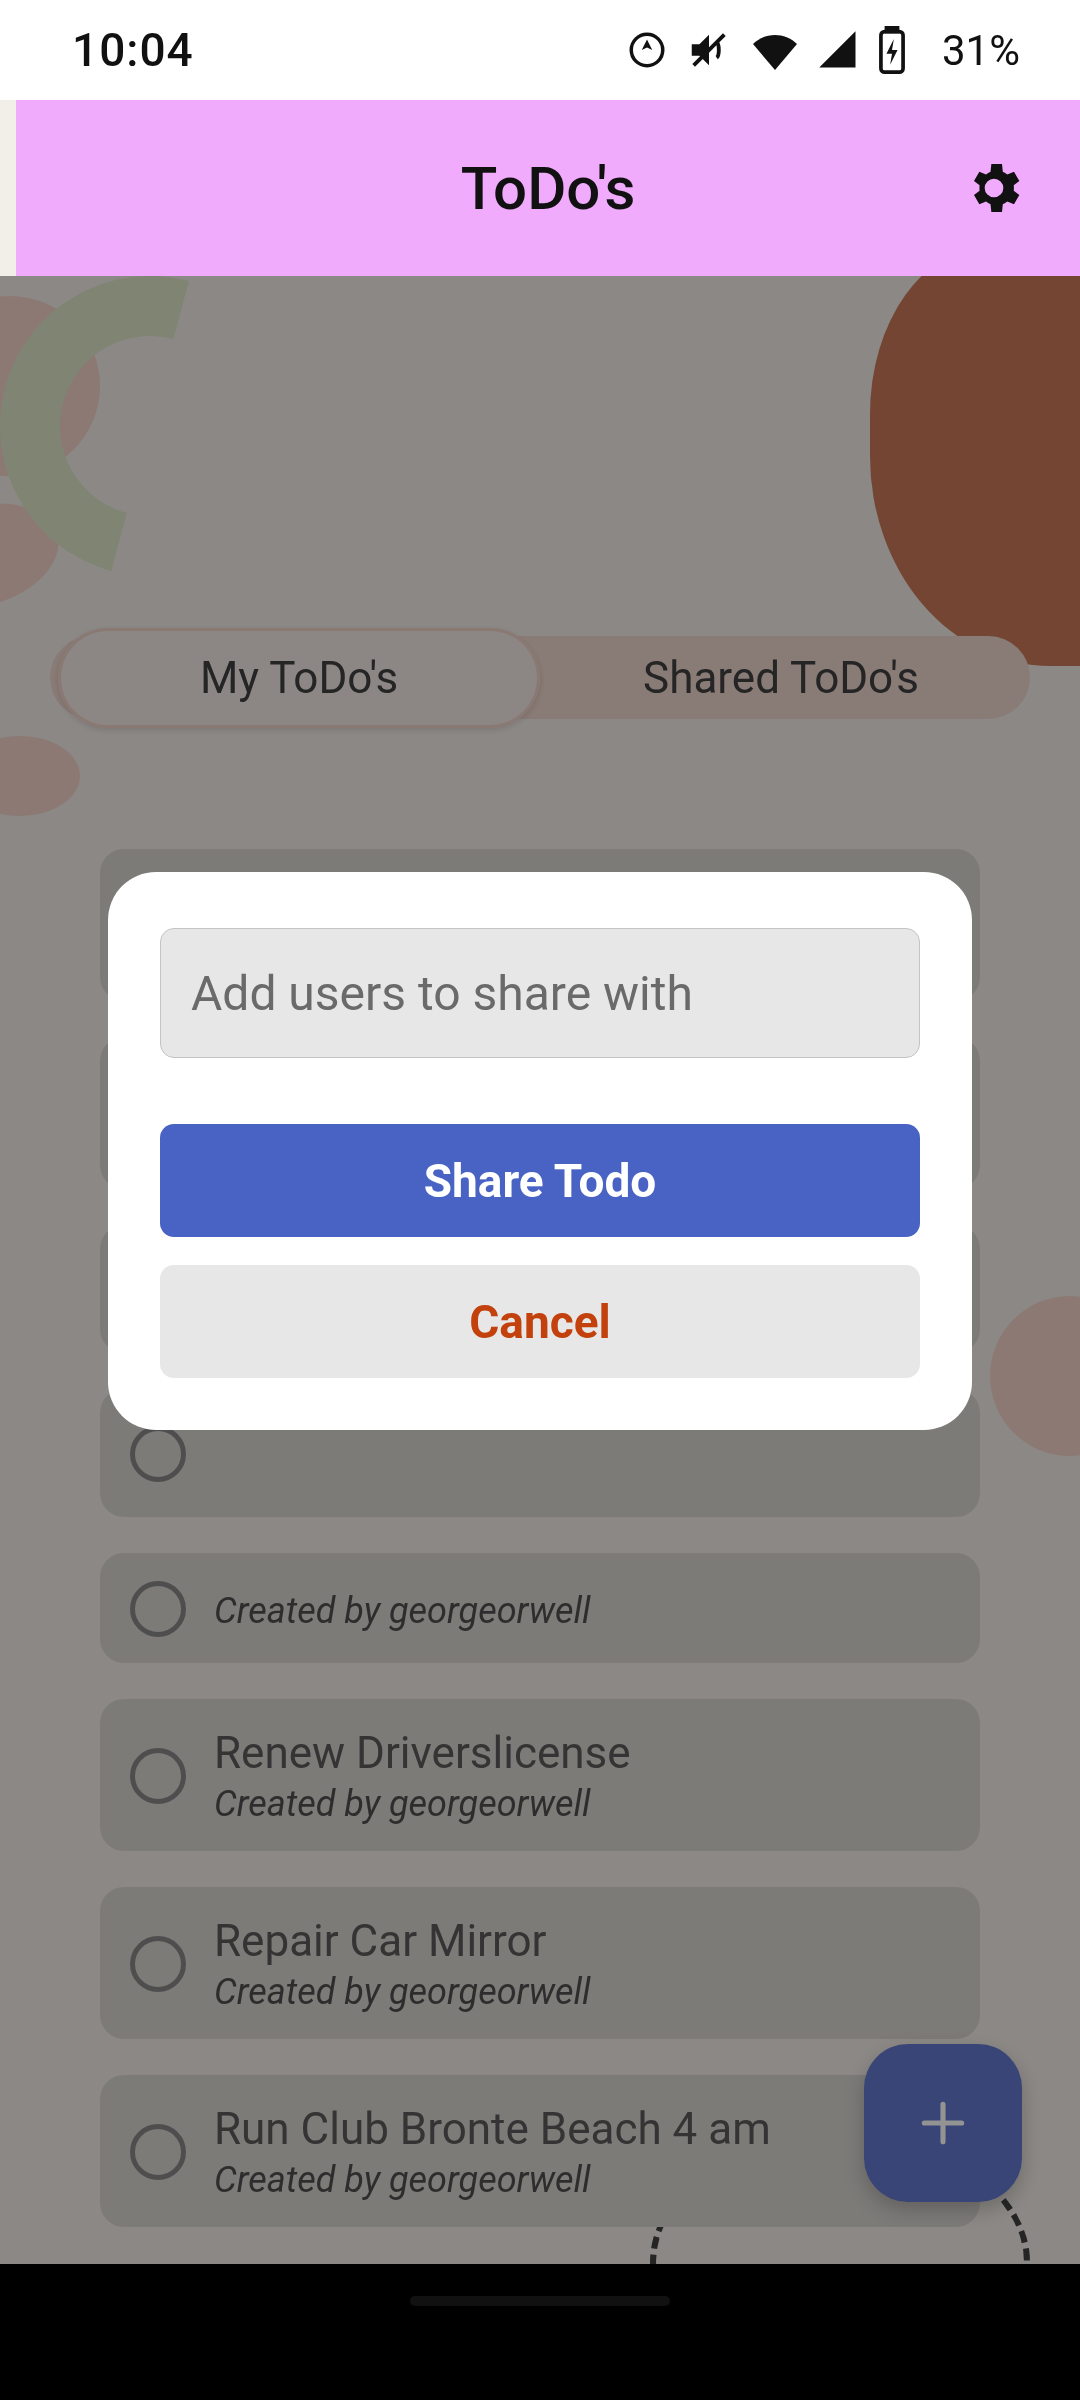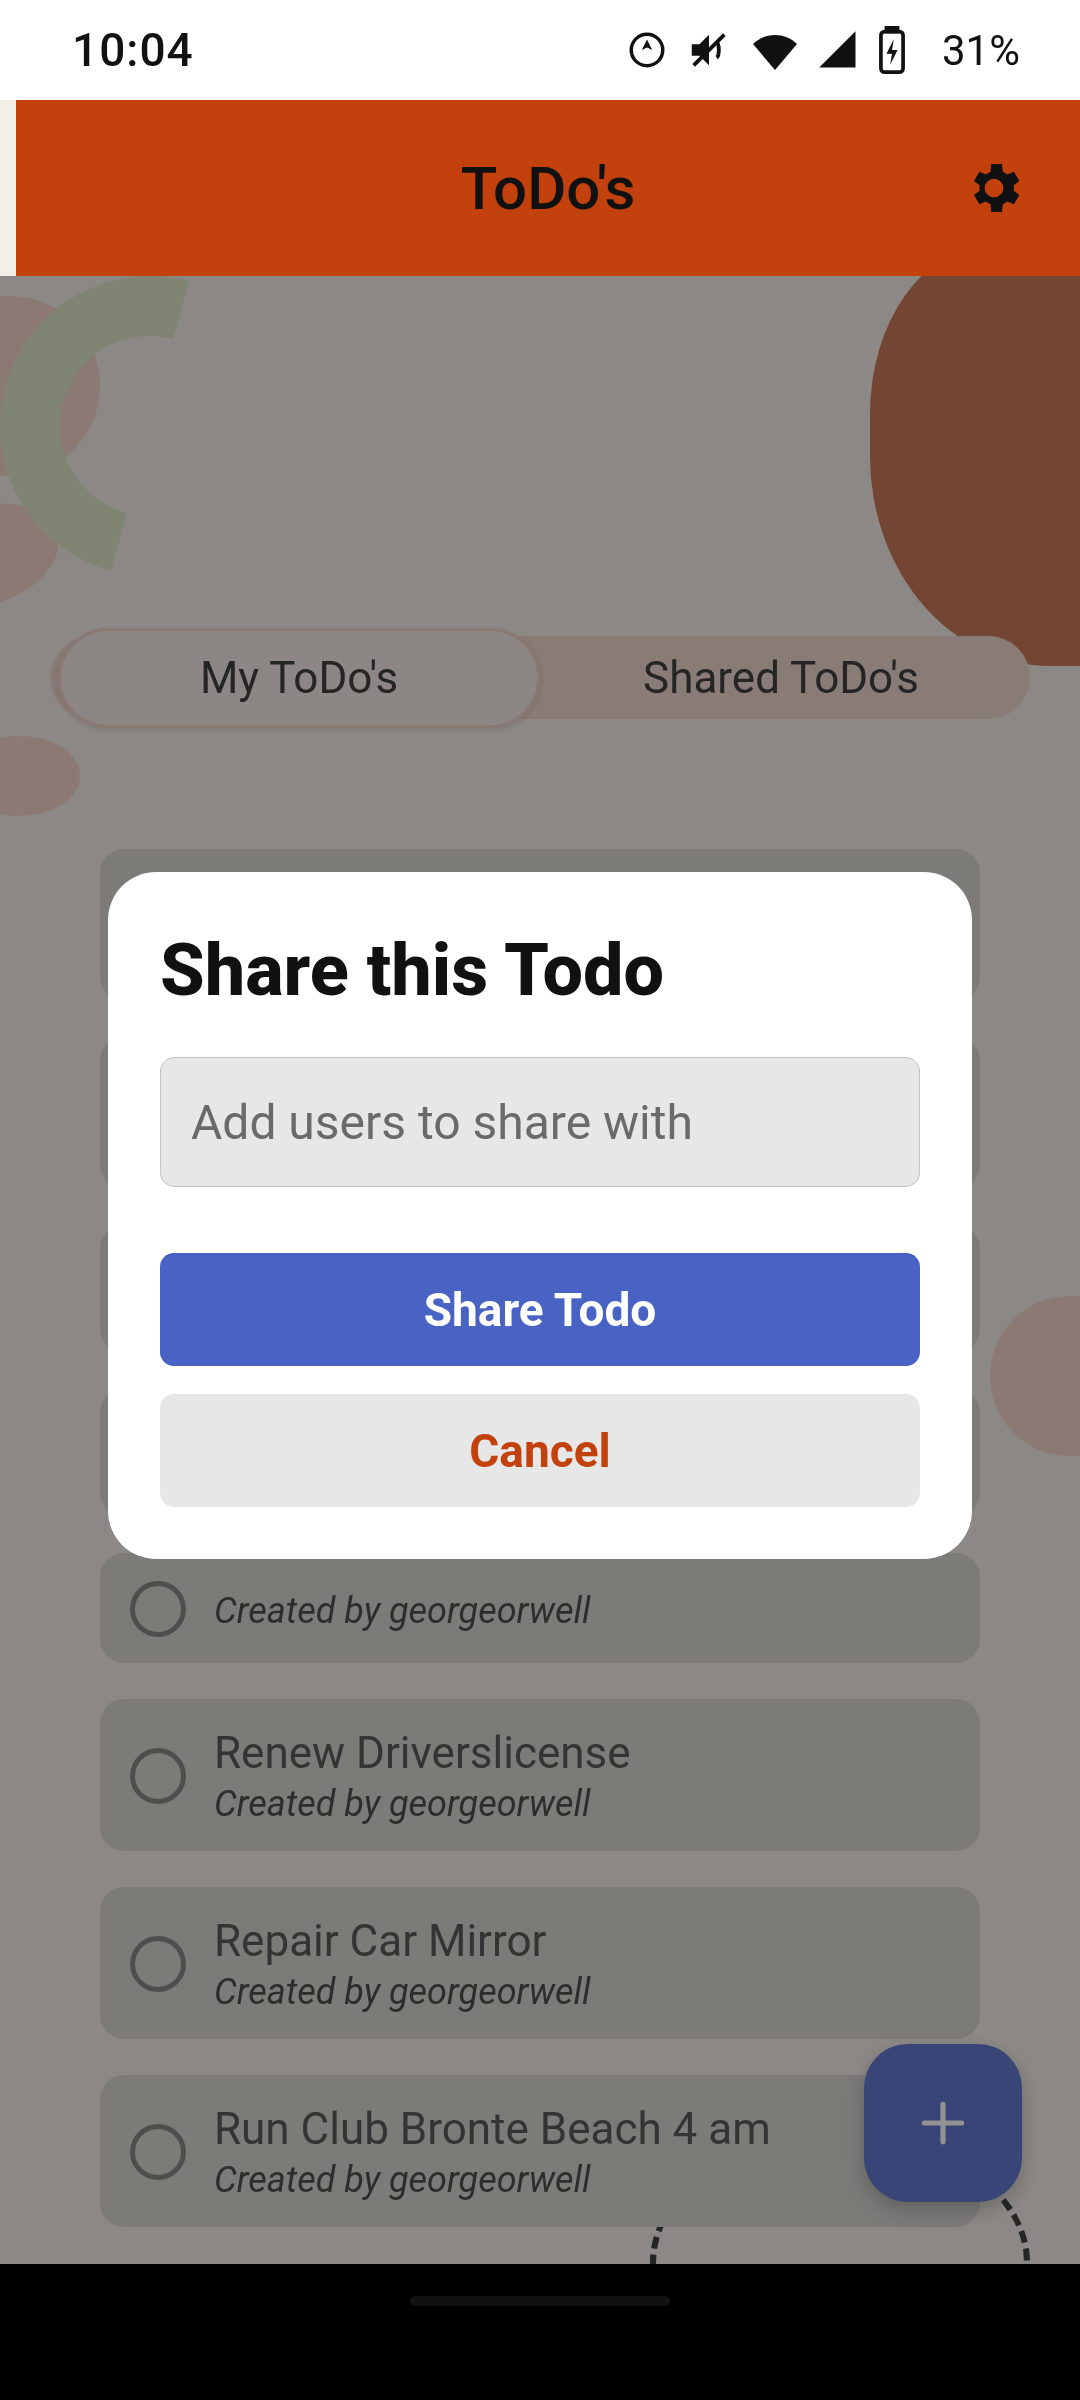--- a/index.html
+++ b/index.html
@@ -19,21 +19,21 @@
     background: #fff;
     font-size: 46px; color: #111;
   }
   .status-left { font-weight: 500; letter-spacing: 1px; }
   .status-right { display: flex; align-items: center; gap: 18px; }
   .status-right svg { display: block; }
   .battery-text { font-size: 42px; margin-left: 16px; }
 
   
   .app-header {
-    height: 176px; background: #c2410c;
+    height: 176px; background: #f0abfc;
     display: flex; align-items: center; justify-content: center;
     position: relative;
     margin-left: 16px;
   }
   .app-title {
     font-size: 60px; font-weight: 500; color: #111;
   }
   .settings-btn {
     position: absolute; right: 54px; top: 50%; transform: translateY(-50%);
     width: 64px; height: 64px;
@@ -299,21 +299,20 @@
       <svg width="56" height="56" viewBox="0 0 24 24" stroke="#fff" stroke-width="2.2" stroke-linecap="round">
         <path d="M12 4v16M4 12h16"></path>
       </svg>
     </div>
 
   </div>
 
   <div class="scrim"></div>
 
   <div class="dialog">
-    <div class="dialog-title">Share this Todo</div>
     <input class="dialog-input" type="text" placeholder="Add users to share with" style="">
     <div class="btn btn-primary">
       <span>Share Todo</span>
     </div>
     <div class="btn btn-secondary">
       <span>Cancel</span>
     </div>
   </div>
 
   <div class="bottom-black"></div>

